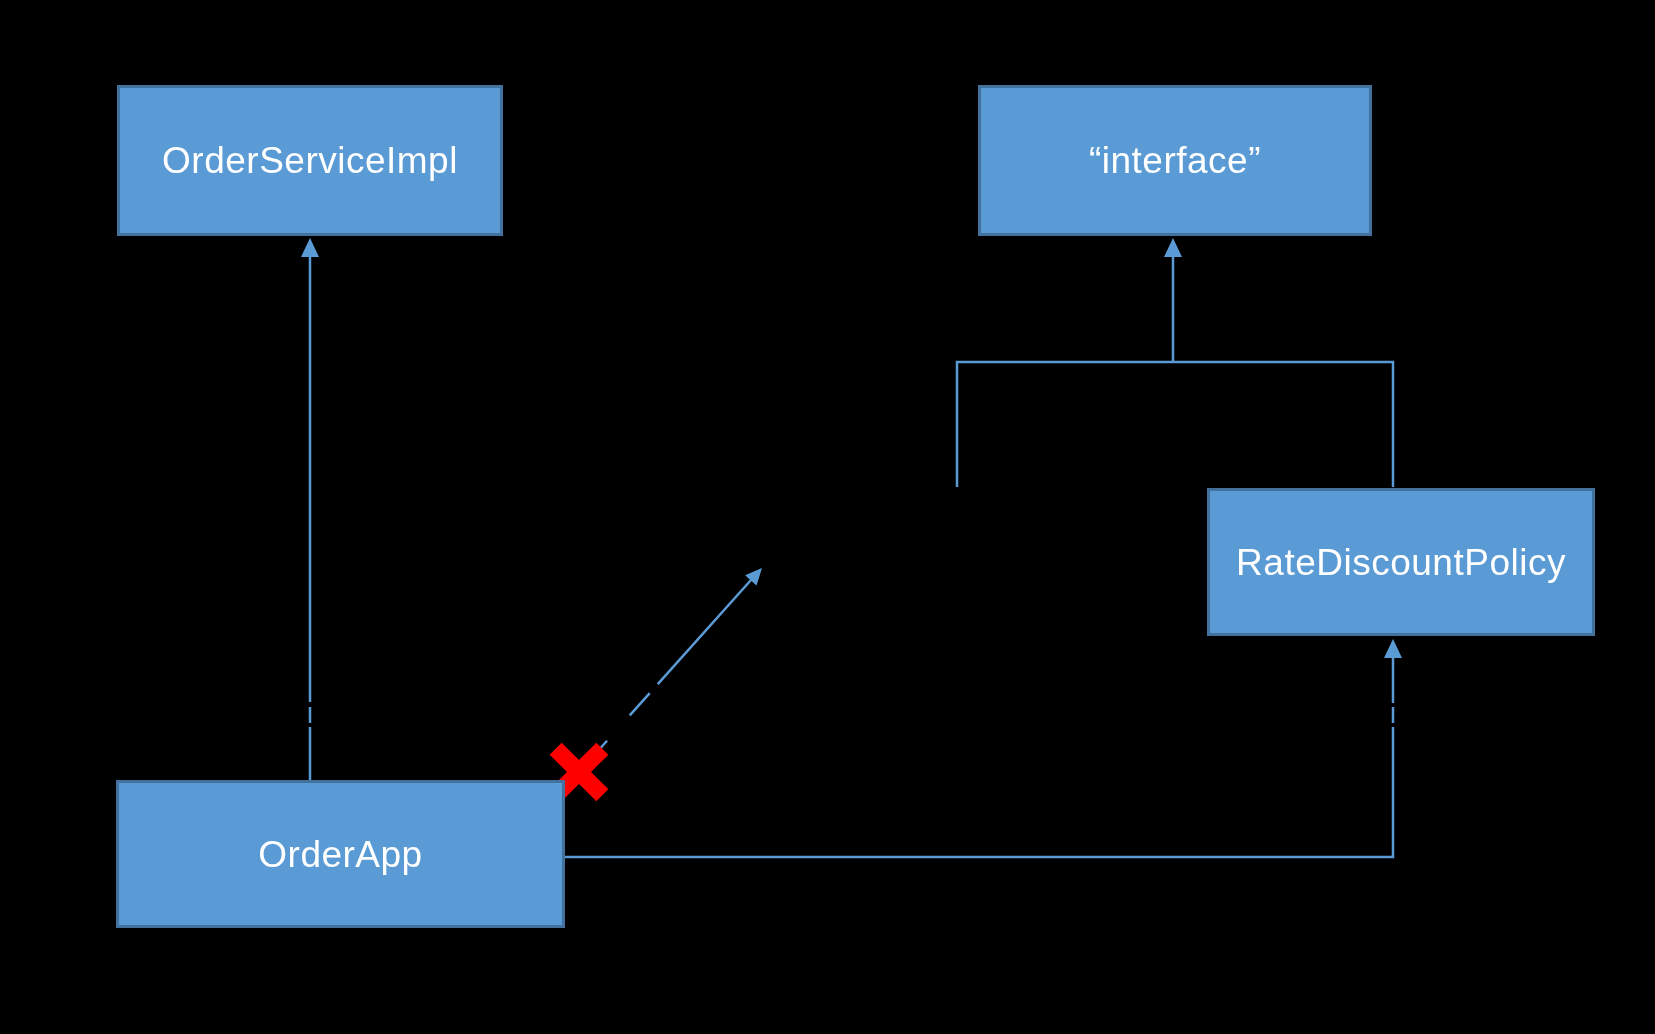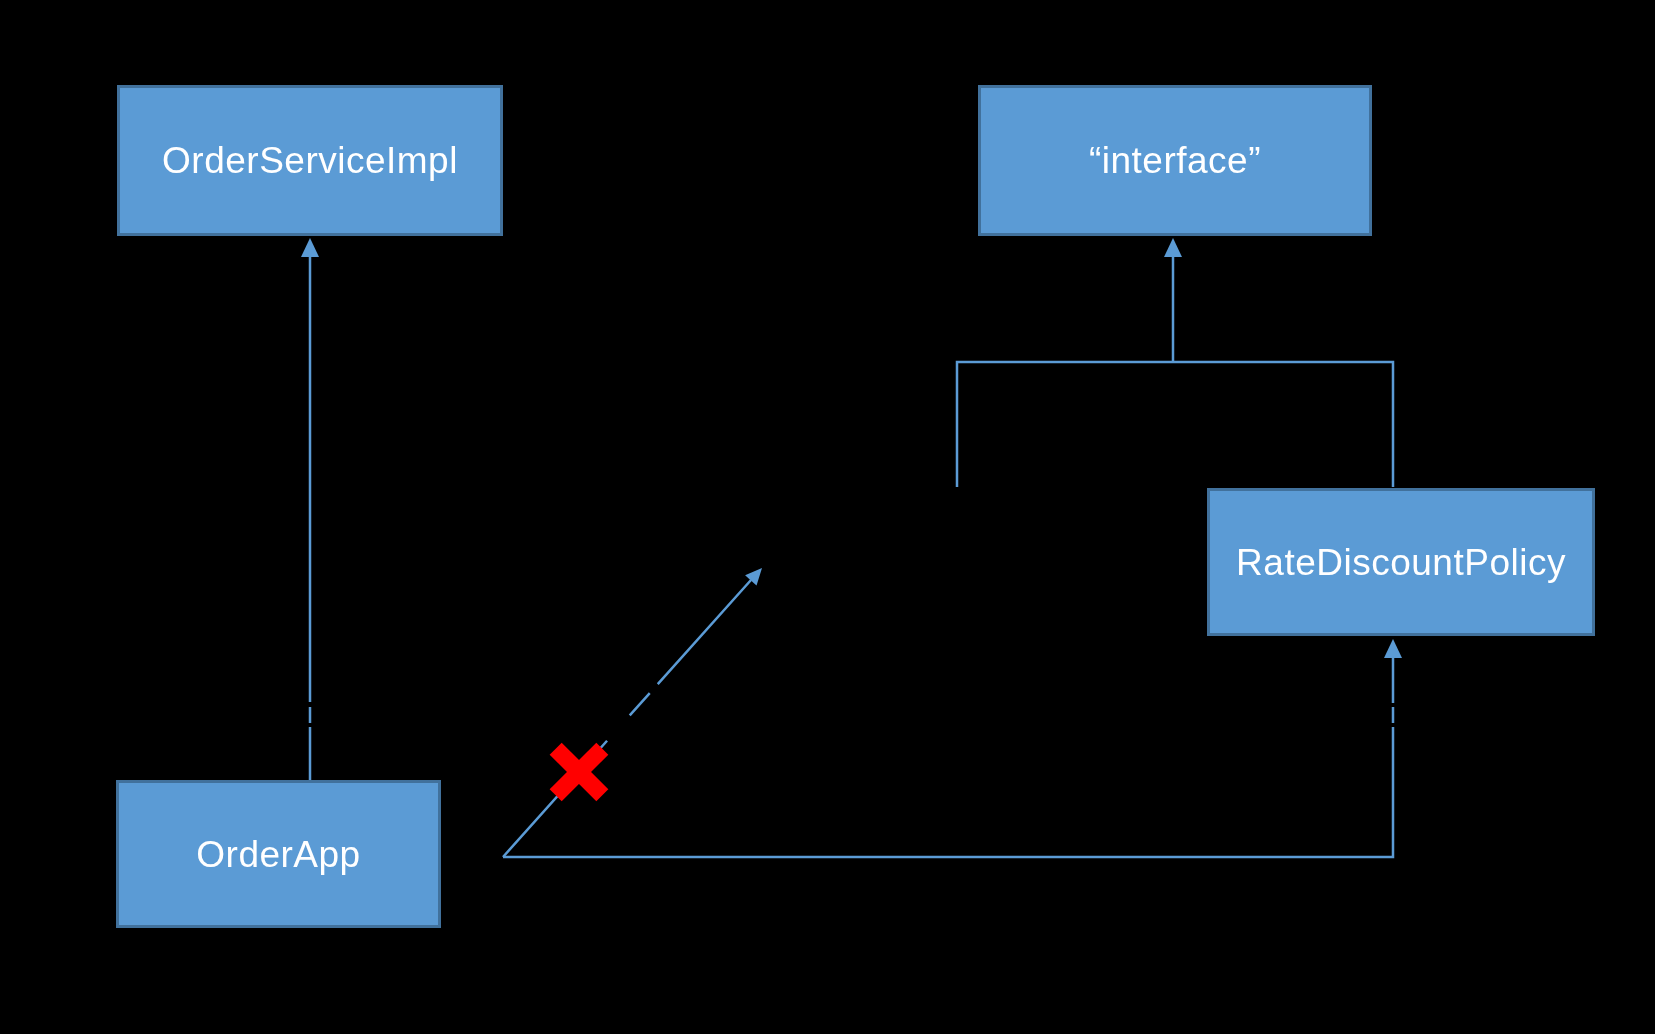--- a/index.html
+++ b/index.html
@@ -46,21 +46,21 @@
     justify-content: center;
     text-align: center;
     font-size: 37px;
     line-height: 47px;
     letter-spacing: 0.5px;
   }
   .node-order-service-impl { left: 117px; top: 85px;  width: 386px; height: 151px; }
   .node-discount-policy    { left: 978px; top: 85px;  width: 394px; height: 151px; }
   .node-fix-discount       { left: 762px; top: 488px; width: 386px; height: 149px; }
   .node-rate-discount      { left: 1199px; top: 488px; width: 388px; height: 148px; margin-left: 8px; }
-  .node-order-app          { left: 116px; top: 780px; width: 325px; height: 148px; text-align: right; }
+  .node-order-app          { left: 116px; top: 780px; width: 449px; height: 148px; text-align: right; }
 </style>
 </head>
 <body>
 
 <div class="canvas">
 
   <svg class="connector-layer" viewBox="0 0 1655 1034" xmlns="http://www.w3.org/2000/svg">
 
     <g>
       <line class="connector" x1="310" y1="255" x2="310" y2="780" stroke-dasharray="447 5 16 4 999"></line>

